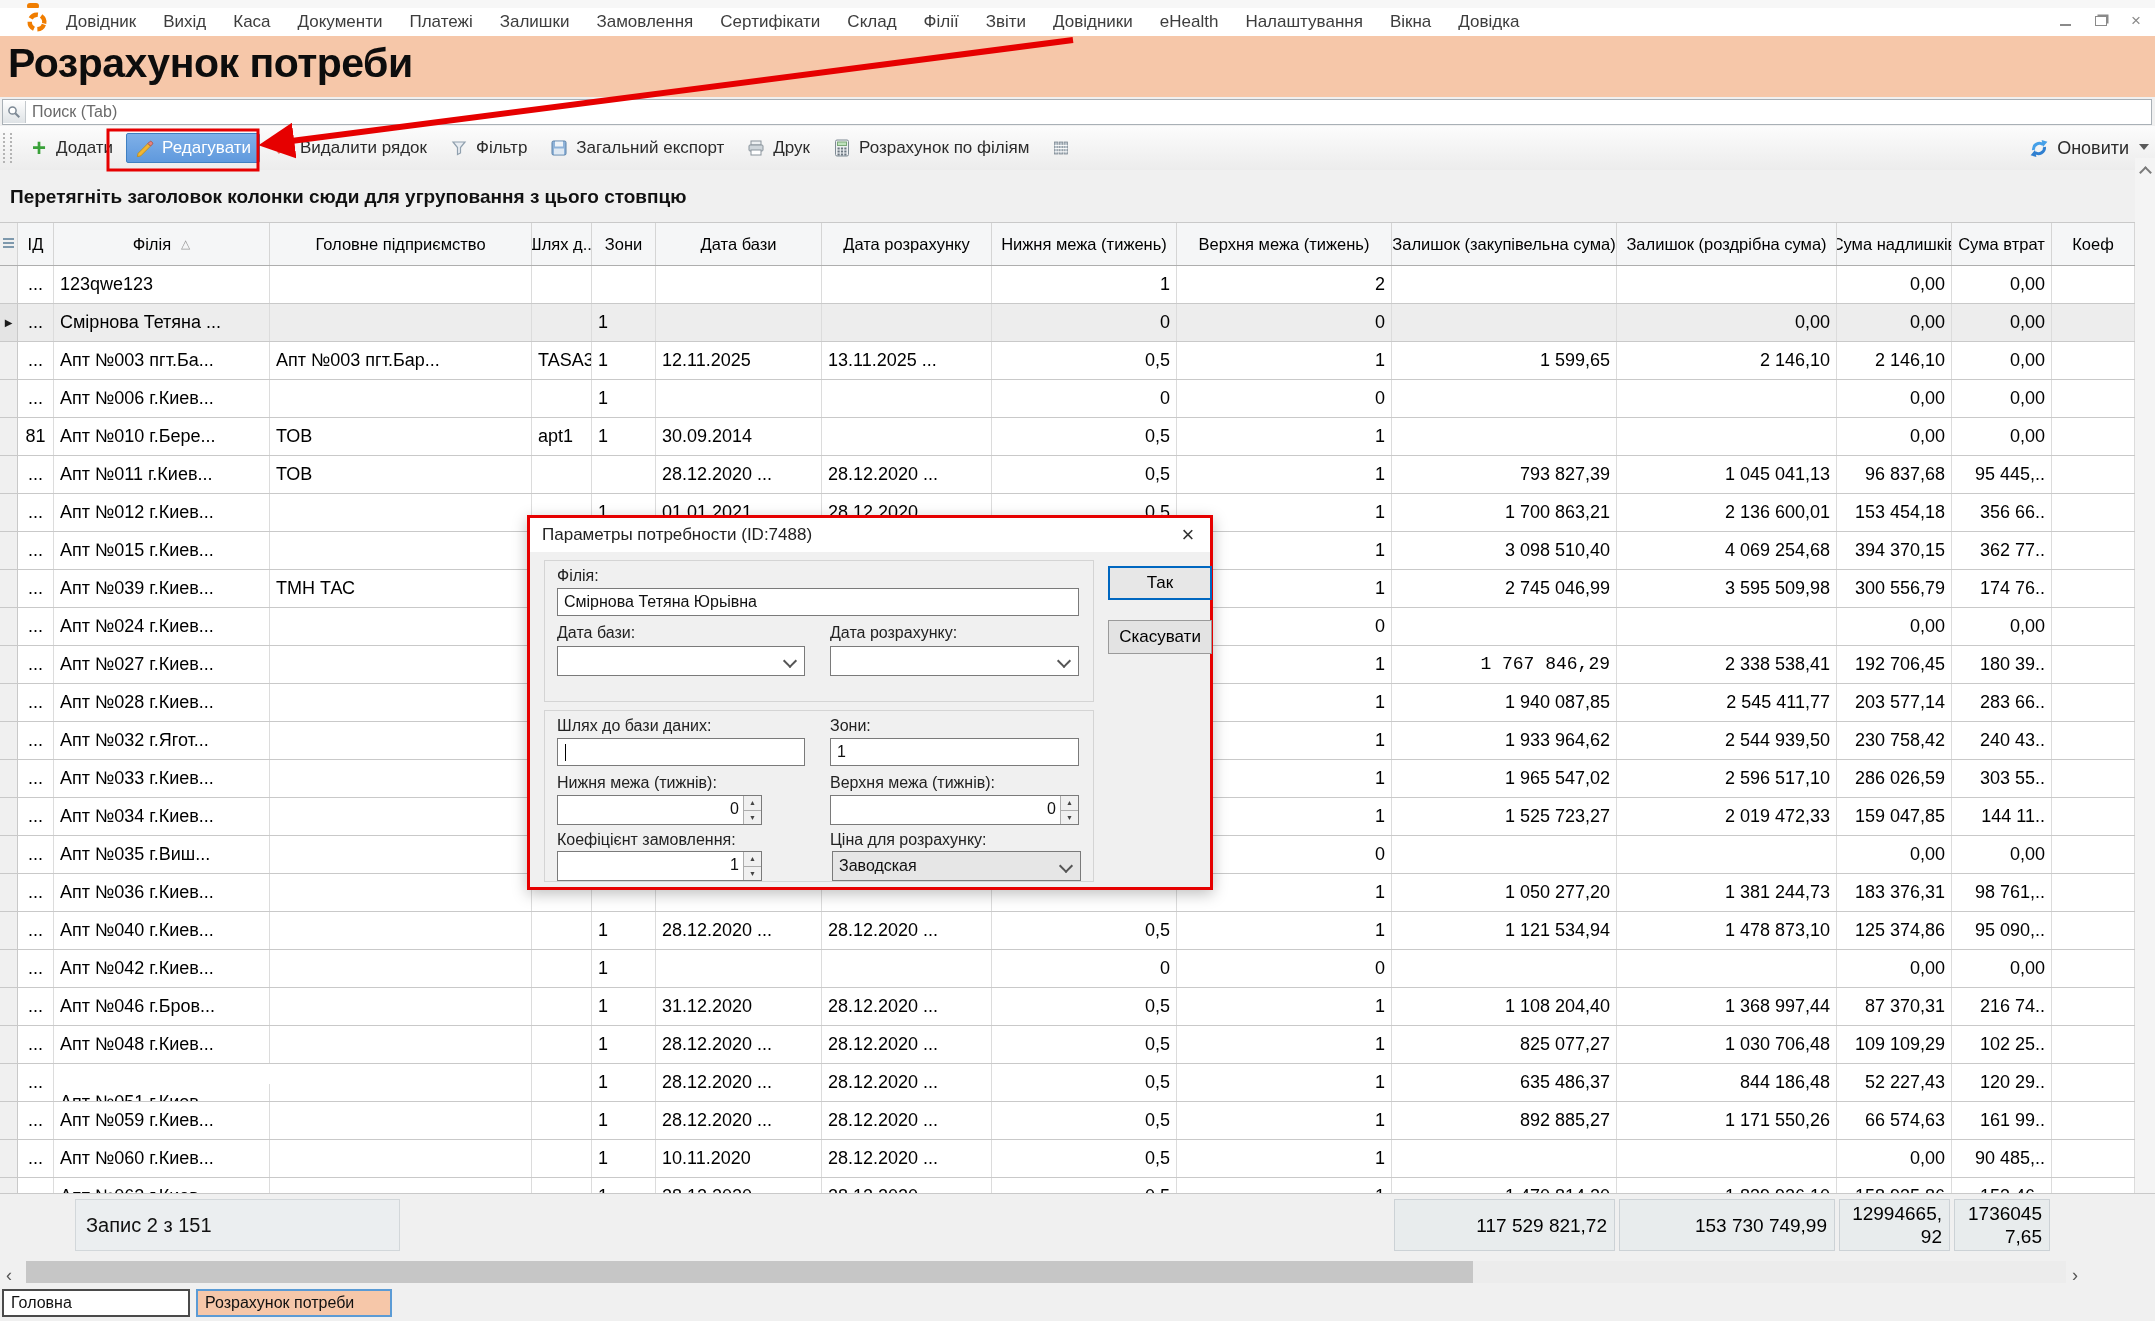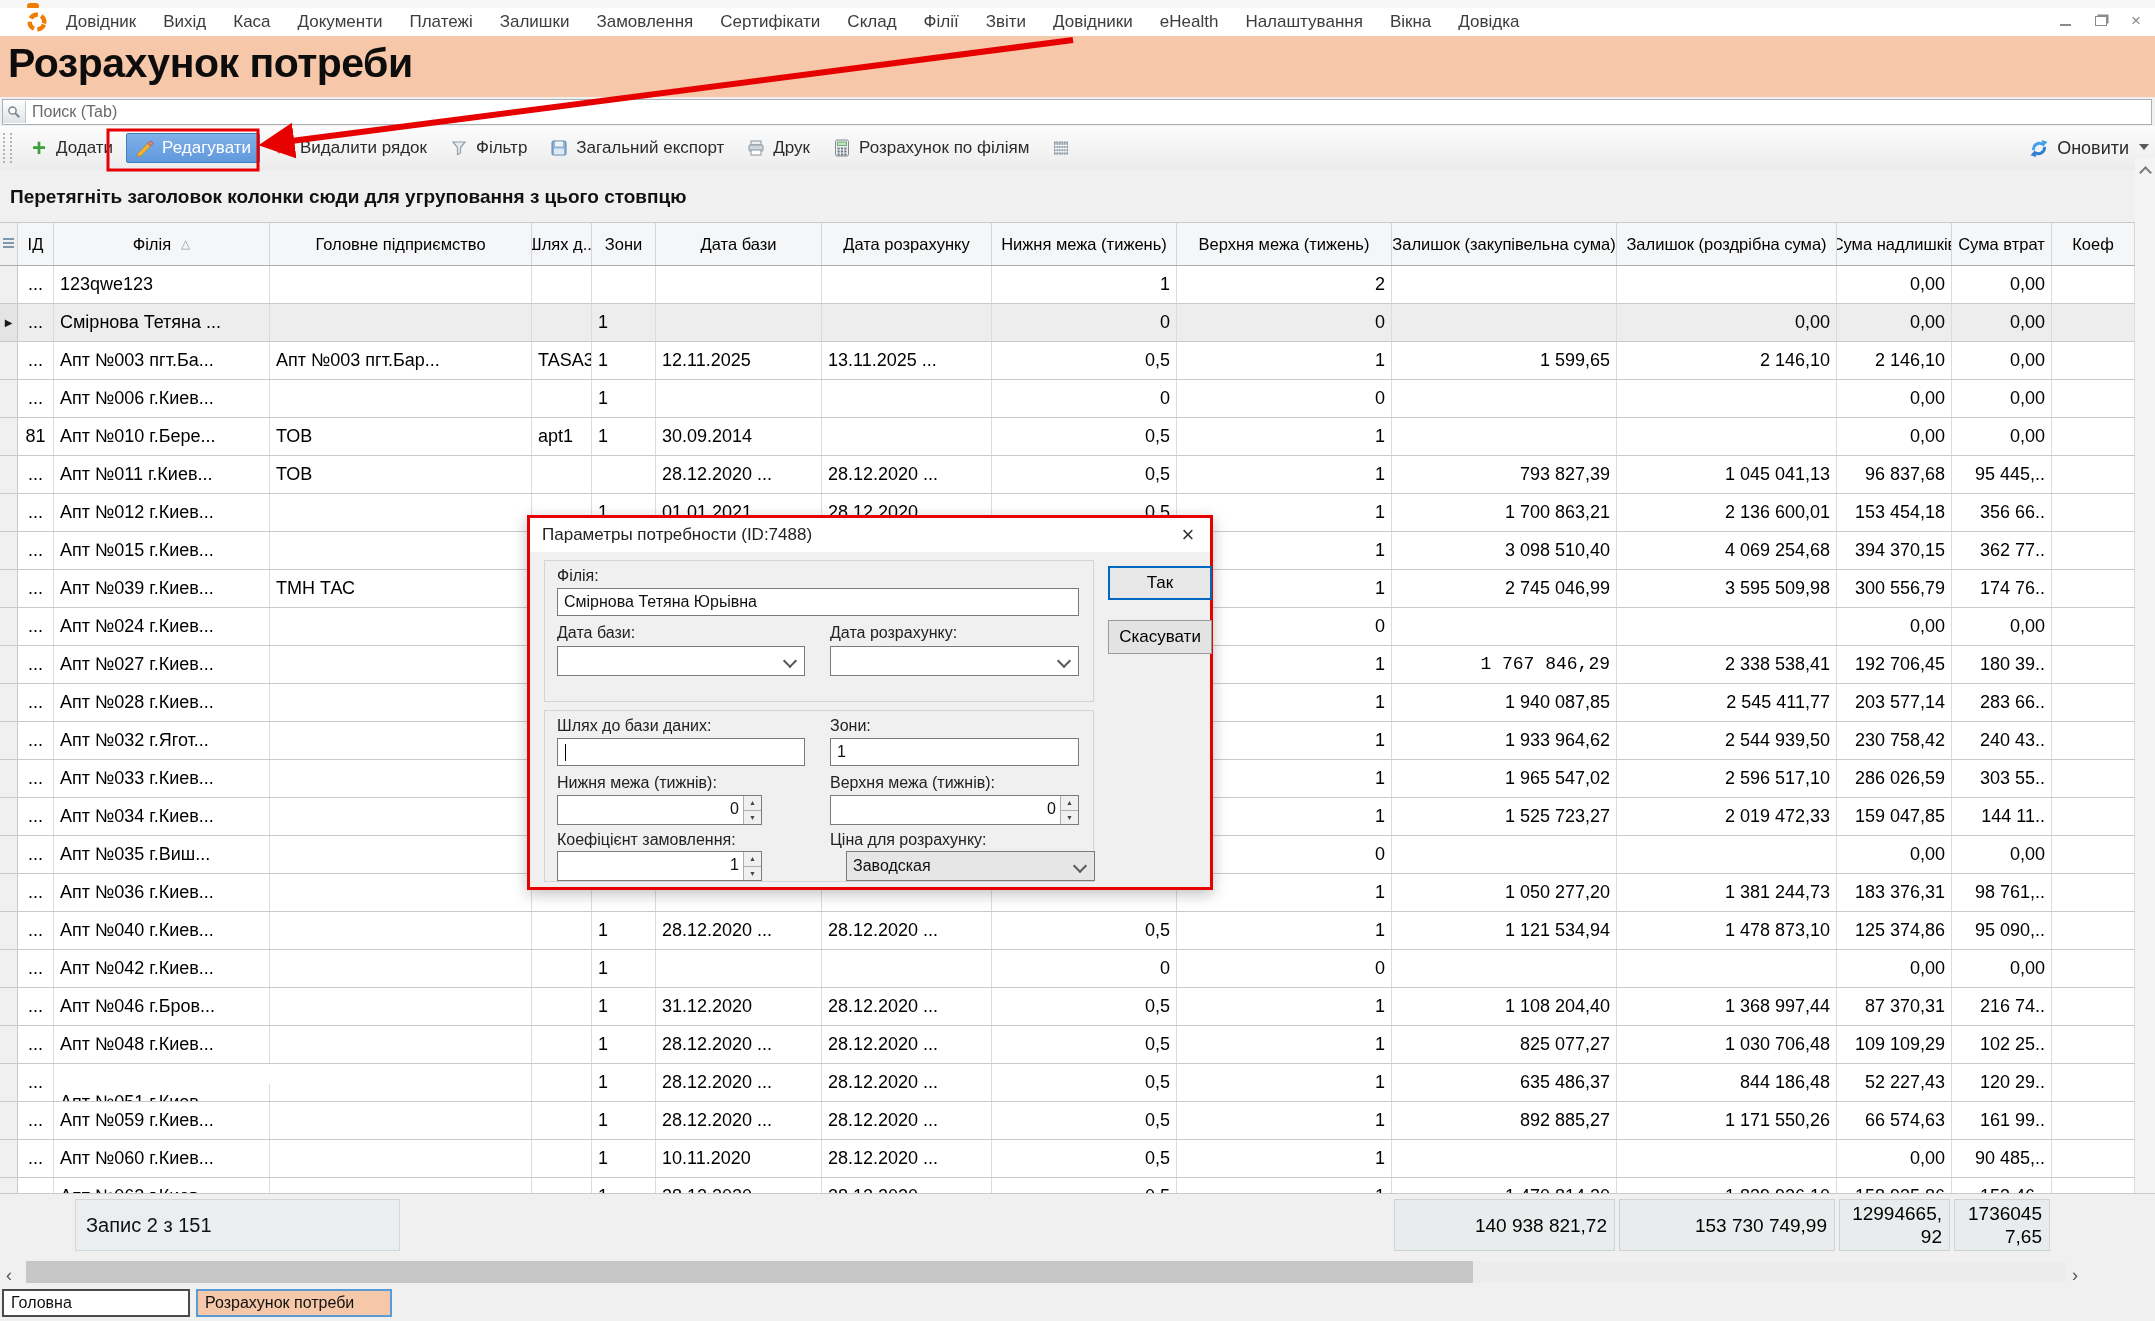--- a/index.html
+++ b/index.html
@@ -732,21 +732,21 @@
       </div>
   </div>
 
   <div id="vscroll">
     <div class="vchev up"></div>
     <div class="vchev down"></div>
   </div>
 
   <div id="footer">
     <div id="record-box">Запис 2 з 151</div>
-    <div class="total-box" id="tb-purchase" style="left: 1394px; width: 221px;">140 938 821,72</div>
+    <div class="total-box" id="tb-purchase" style="left: 1394px; width: 221px;">117 529 821,72</div>
     <div class="total-box" id="tb-retail" style="left: 1619px; width: 216px;">153 730 749,99</div>
     <div class="total-box" id="tb-surplus" style="left: 1839px; width: 111px;">12994665,
 92</div>
     <div class="total-box" id="tb-loss" style="left: 1954px; width: 96px;">1736045
 7,65</div>
   </div>
 
   <div id="hscroll">
     <div id="hs-left">‹</div>
     <div id="hs-track">
@@ -807,21 +807,21 @@
         </div>
         <div class="dlabel" style="left:12px;top:120px;">Коефіцієнт замовлення:</div>
         <div class="dlabel" style="left:285px;top:120px;">Ціна для розрахунку:</div>
         <div class="spinner" style="left:12px;top:140px;width:205px;height:30px;">
           <div class="val">1</div>
           <div class="spinbtns">
               <div>▲</div>
               <div>▼</div>
             </div>
         </div>
-        <div class="combo gray" style="left:301px;top:140px;width:249px;height:30px;">
+        <div class="combo gray" style="left:287px;top:140px;width:249px;height:30px;">
           <span>Заводская</span>
           <span class="chev"></span>
         </div>
       </div>
     </div>
   </div>
 
   <svg id="annot" width="2155" height="1321">
     <defs>
       <marker id="ah" markerWidth="6" markerHeight="6" refX="4.4" refY="3" orient="auto">

